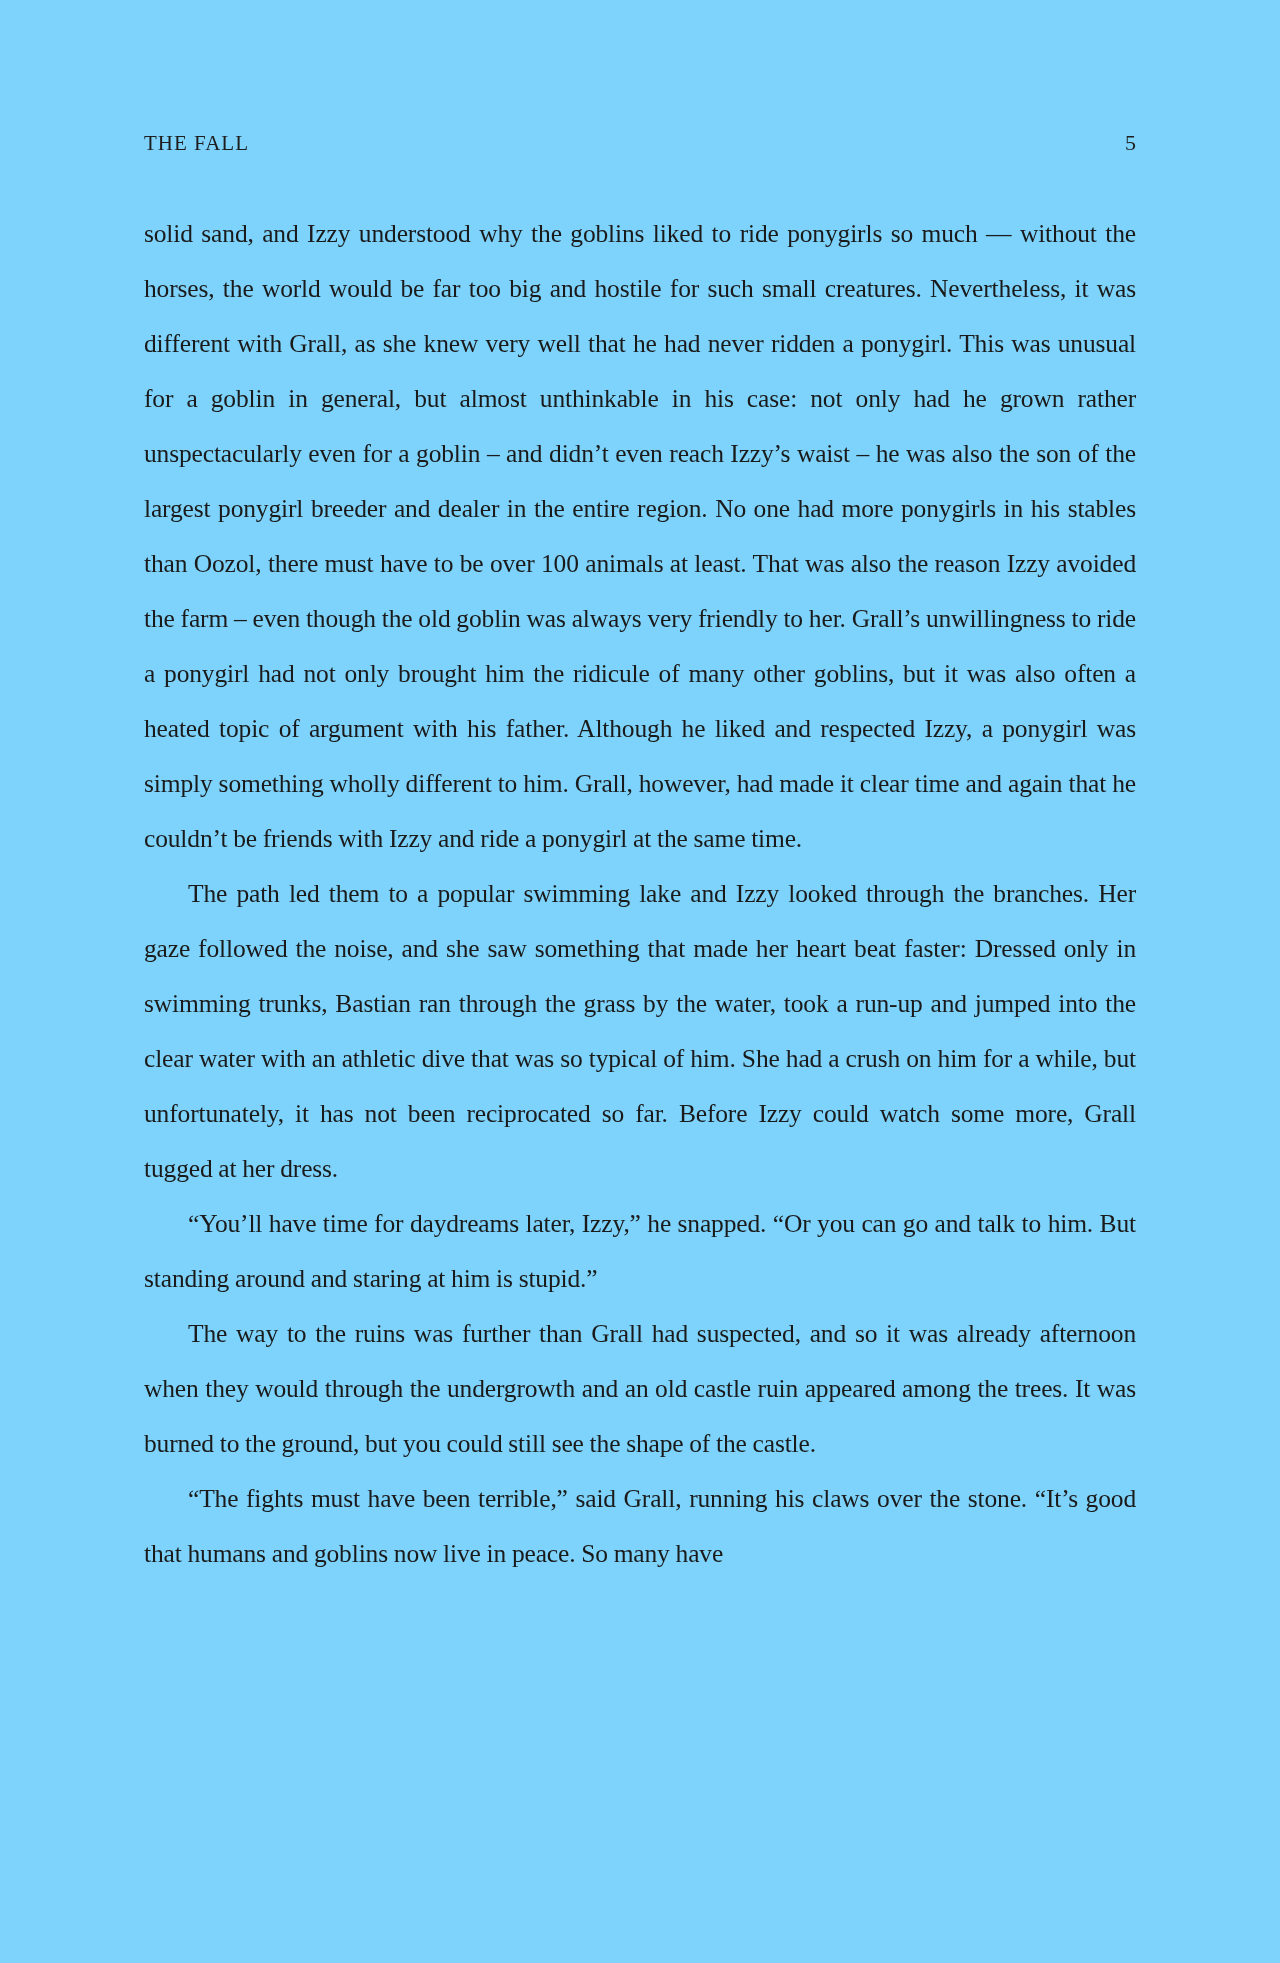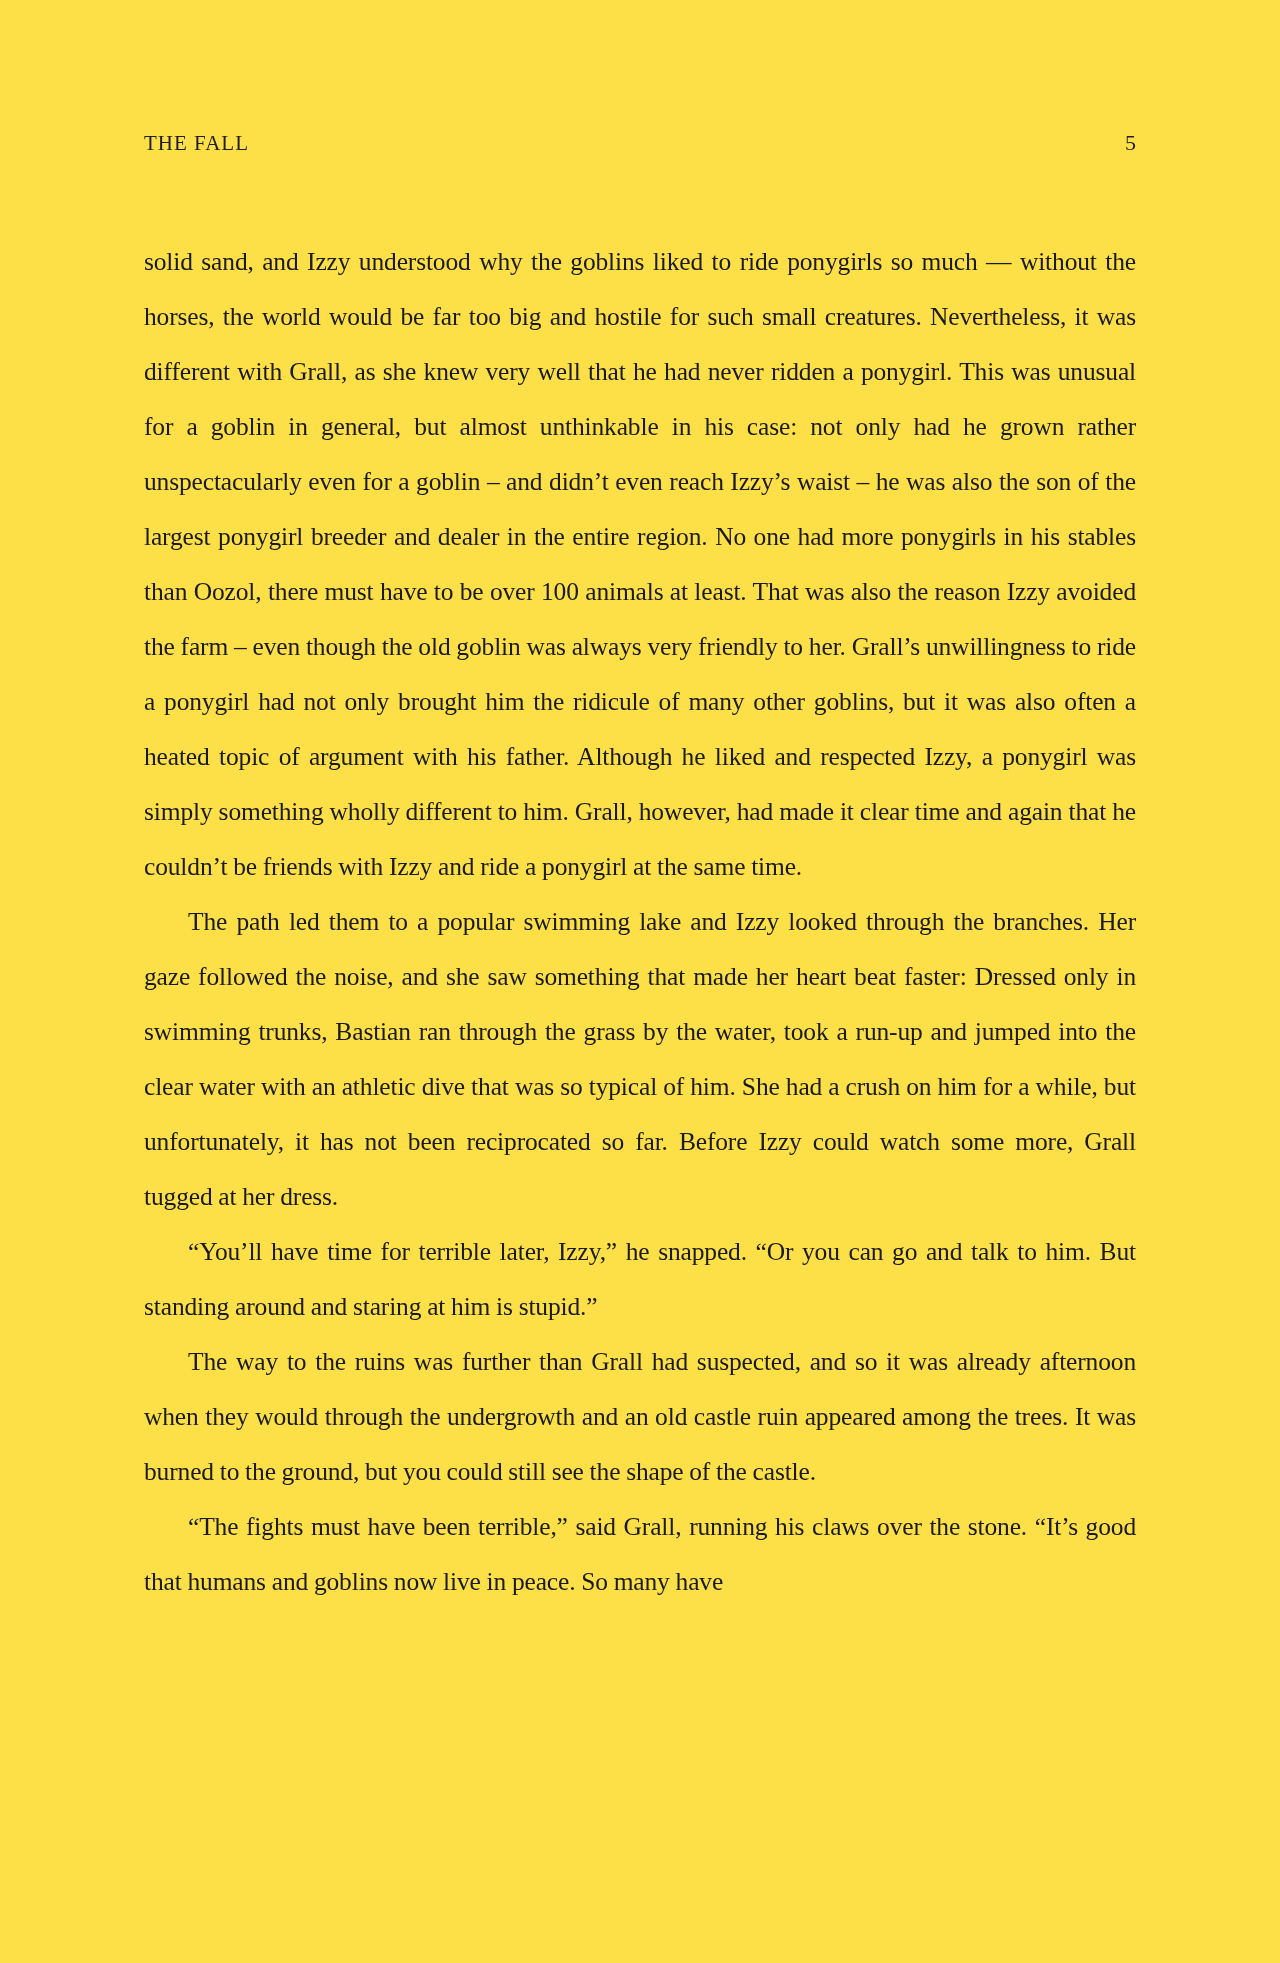--- a/index.html
+++ b/index.html
@@ -7,21 +7,21 @@
     margin: 0;
     padding: 0;
     background: #ffffff;
   }
 
   .page {
     position: relative;
     width: 1280px;
     height: 1963px;
     margin: 0 auto;
-    background: #fde047;
+    background: #7dd3fc;
     box-sizing: border-box;
     font-family: "Liberation Serif", "DejaVu Serif", serif;
     color: #1a1a1a;
     overflow: hidden;
     padding-left: 8px;
   }
 
   
   .running-head {
     position: absolute;
@@ -44,21 +44,21 @@
   .running-head .folio {
     font-size: 22px;
     color: #1d1d1d;
     font-variant-numeric: oldstyle-nums;
   }
 
   
   .textblock {
     position: absolute;
     left: 144px;
-    top: 234px;
+    top: 206px;
     width: 992px;
   }
 
   .para {
     margin: 0;
     font-size: 25.5px;
     line-height: 55px;
     text-align: justify;
     text-justify: inter-word;
     color: #1a1a1a;
@@ -81,18 +81,18 @@
 <div class="page">
 
   <div class="running-head">
     <span class="title">THE FALL</span>
     <span class="folio">5</span>
   </div>
 
   <div class="textblock">
       <p class="para tight" style="text-indent: 0px;">solid sand, and Izzy understood why the goblins liked to ride ponygirls so much — without the horses, the world would be far too big and hostile for such small creatures. Nevertheless, it was different with Grall, as she knew very well that he had never ridden a ponygirl. This was unusual for a goblin in general, but almost unthinkable in his case: not only had he grown rather unspectacularly even for a goblin – and didn’t even reach Izzy’s waist – he was also the son of the largest ponygirl breeder and dealer in the entire region. No one had more ponygirls in his stables than Oozol, there must have to be over 100 animals at least. That was also the reason Izzy avoided the farm – even though the old goblin was always very friendly to her. Grall’s unwillingness to ride a ponygirl had not only brought him the ridicule of many other goblins, but it was also often a heated topic of argument with his father. Although he liked and respected Izzy, a ponygirl was simply something wholly different to him. Grall, however, had made it clear time and again that he couldn’t be friends with Izzy and ride a ponygirl at the same time.</p>
       <p class="para tight">The path led them to a popular swimming lake and Izzy looked through the branches. Her gaze followed the noise, and she saw something that made her heart beat faster: Dressed only in swimming trunks, Bastian ran through the grass by the water, took a run-up and jumped into the clear water with an athletic dive that was so typical of him. She had a crush on him for a while, but unfortunately, it has not been reciprocated so far. Before Izzy could watch some more, Grall tugged at her dress.</p>
-      <p class="para tight">“You’ll have time for terrible later, Izzy,” he snapped. “Or you can go and talk to him. But standing around and staring at him is stupid.”</p>
+      <p class="para tight">“You’ll have time for daydreams later, Izzy,” he snapped. “Or you can go and talk to him. But standing around and staring at him is stupid.”</p>
       <p class="para tight">The way to the ruins was further than Grall had suspected, and so it was already afternoon when they would through the undergrowth and an old castle ruin appeared among the trees. It was burned to the ground, but you could still see the shape of the castle.</p>
       <p class="para tight">“The fights must have been terrible,” said Grall, running his claws over the stone. “It’s good that humans and goblins now live in peace. So many have</p>
     </div>
 
 </div>
 
 </body></html>

